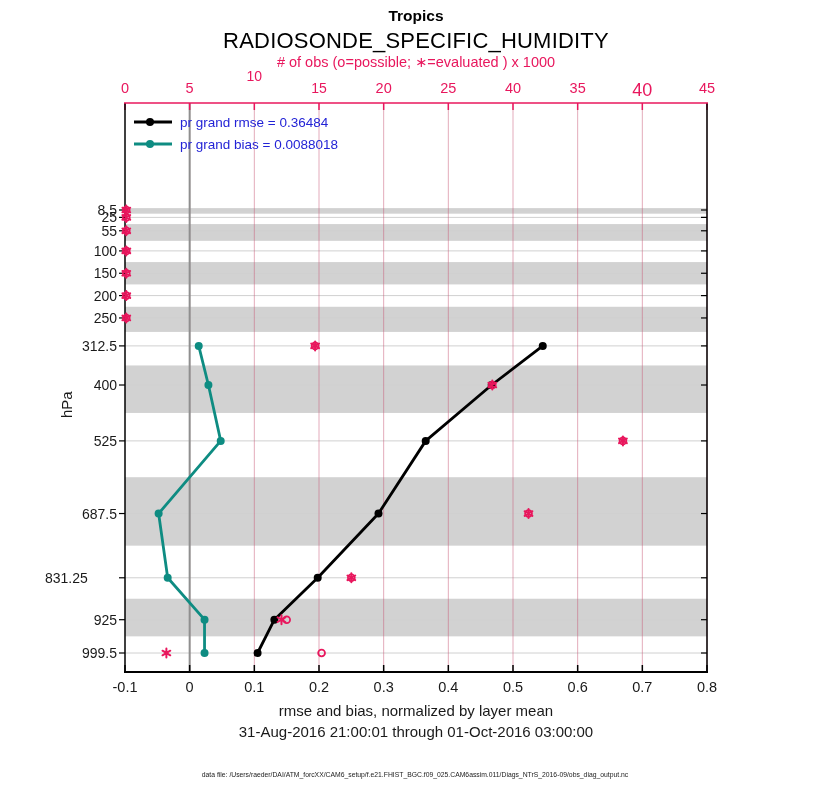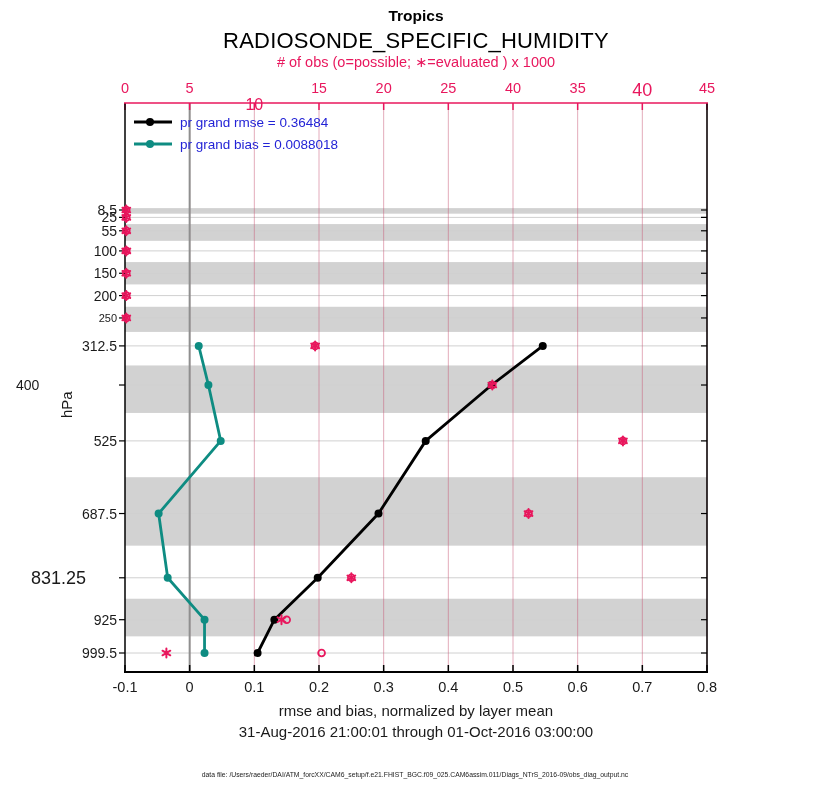--- a/index.html
+++ b/index.html
@@ -172,21 +172,21 @@
     </g>
   </svg>
 
 <div class="abs center-block" id="page-title">Tropics</div>
 <div class="abs center-block" id="page-subtitle">RADIOSONDE_SPECIFIC_HUMIDITY</div>
 <div class="abs center-block" id="top-axis-title" style="color: rgb(232, 23, 93);"># of obs (o=possible; ∗=evaluated ) x 1000</div>
 
 <div class="abs" id="tick-labels-top">
     <div style="position: absolute; left: 125px; top: 80px; transform: translateX(-50%); font-size: 14.5px; color: rgb(232, 23, 93);">0</div>
     <div style="position: absolute; left: 189.667px; top: 80px; transform: translateX(-50%); font-size: 14.5px; color: rgb(232, 23, 93);">5</div>
-    <div style="position: absolute; left: 254.333px; top: 96px; transform: translateX(-50%); font-size: 16px; color: rgb(232, 23, 93);">10</div>
+    <div style="position: absolute; left: 254.333px; top: 68px; transform: translateX(-50%); font-size: 14px; color: rgb(232, 23, 93);">10</div>
     <div style="position: absolute; left: 319px; top: 80px; transform: translateX(-50%); font-size: 14px; color: rgb(232, 23, 93);">15</div>
     <div style="position: absolute; left: 383.667px; top: 80px; transform: translateX(-50%); font-size: 14.5px; color: rgb(232, 23, 93);">20</div>
     <div style="position: absolute; left: 448.333px; top: 80px; transform: translateX(-50%); font-size: 14.5px; color: rgb(232, 23, 93);">25</div>
     <div style="position: absolute; left: 513px; top: 80px; transform: translateX(-50%); font-size: 14.5px; color: rgb(232, 23, 93);">40</div>
     <div style="position: absolute; left: 577.667px; top: 80px; transform: translateX(-50%); font-size: 14.5px; color: rgb(232, 23, 93);">35</div>
     <div style="position: absolute; left: 642.333px; top: 80px; transform: translateX(-50%); font-size: 18px; color: rgb(232, 23, 93);">40</div>
     <div style="position: absolute; left: 707px; top: 80px; transform: translateX(-50%); font-size: 14.5px; color: rgb(232, 23, 93);">45</div>
   </div>
 <div class="abs" id="tick-labels-bottom">
     <div style="position: absolute; left: 125px; top: 679px; transform: translateX(-50%); font-size: 14.5px;">-0.1</div>
@@ -200,26 +200,26 @@
     <div style="position: absolute; left: 642.333px; top: 679px; transform: translateX(-50%); font-size: 14.5px; text-align: right;">0.7</div>
     <div style="position: absolute; left: 707px; top: 679px; transform: translateX(-50%); font-size: 14.5px;">0.8</div>
   </div>
 <div class="abs" id="tick-labels-left">
     <div style="position: absolute; left: 0px; top: 203px; width: 117px; text-align: right; font-size: 14px; line-height: 14px;">8.5</div>
     <div style="position: absolute; left: 0px; top: 210.376px; width: 117px; text-align: right; font-size: 14px; line-height: 14px;">25</div>
     <div style="position: absolute; left: 0px; top: 223.787px; width: 117px; text-align: right; font-size: 14px; line-height: 14px;">55</div>
     <div style="position: absolute; left: 0px; top: 243.903px; width: 117px; text-align: right; font-size: 14px; line-height: 14px;">100</div>
     <div style="position: absolute; left: 0px; top: 266.254px; width: 117px; text-align: right; font-size: 14px; line-height: 14px;">150</div>
     <div style="position: absolute; left: 0px; top: 288.605px; width: 117px; text-align: right; font-size: 14px; line-height: 14px;">200</div>
-    <div style="position: absolute; left: 0px; top: 310.956px; width: 117px; text-align: right; font-size: 11px; line-height: 14px;">250</div>
+    <div style="position: absolute; left: 0px; top: 310.956px; width: 117px; text-align: right; font-size: 14px; line-height: 14px;">250</div>
     <div style="position: absolute; left: 0px; top: 338.895px; width: 117px; text-align: right; font-size: 14px; line-height: 14px;">312.5</div>
-    <div style="position: absolute; left: 0px; top: 378.01px; width: 117px; text-align: left; font-size: 14px; line-height: 14px; margin-left: 16px;">400</div>
+    <div style="position: absolute; left: 0px; top: 378.01px; width: 117px; text-align: right; font-size: 14px; line-height: 14px;">400</div>
     <div style="position: absolute; left: 0px; top: 433.887px; width: 117px; text-align: right; font-size: 14px; line-height: 14px;">525</div>
     <div style="position: absolute; left: 0px; top: 506.529px; width: 117px; text-align: right; font-size: 14px; line-height: 14px;">687.5</div>
-    <div style="position: absolute; left: 0px; top: 570.788px; width: 117px; text-align: center; font-size: 18px; line-height: 14px;">831.25</div>
+    <div style="position: absolute; left: 0px; top: 570.788px; width: 117px; text-align: left; font-size: 14px; line-height: 14px; padding-left: 45px;">831.25</div>
     <div style="position: absolute; left: 0px; top: 612.697px; width: 117px; text-align: right; font-size: 14px; line-height: 14px;">925</div>
     <div style="position: absolute; left: 0px; top: 646px; width: 117px; text-align: right; font-size: 14px; line-height: 14px;">999.5</div>
   </div>
 
 <div class="abs" id="y-axis-label">hPa</div>
 <div class="abs center-block" id="x-axis-label">rmse and bias, normalized by layer mean</div>
 <div class="abs center-block" id="date-range">31-Aug-2016 21:00:01 through 01-Oct-2016 03:00:00</div>
 <div class="abs" id="data-file-path">data file: /Users/raeder/DAI/ATM_forcXX/CAM6_setup/f.e21.FHIST_BGC.f09_025.CAM6assim.011/Diags_NTrS_2016-09/obs_diag_output.nc</div>
 
 <div class="abs" id="legend">

